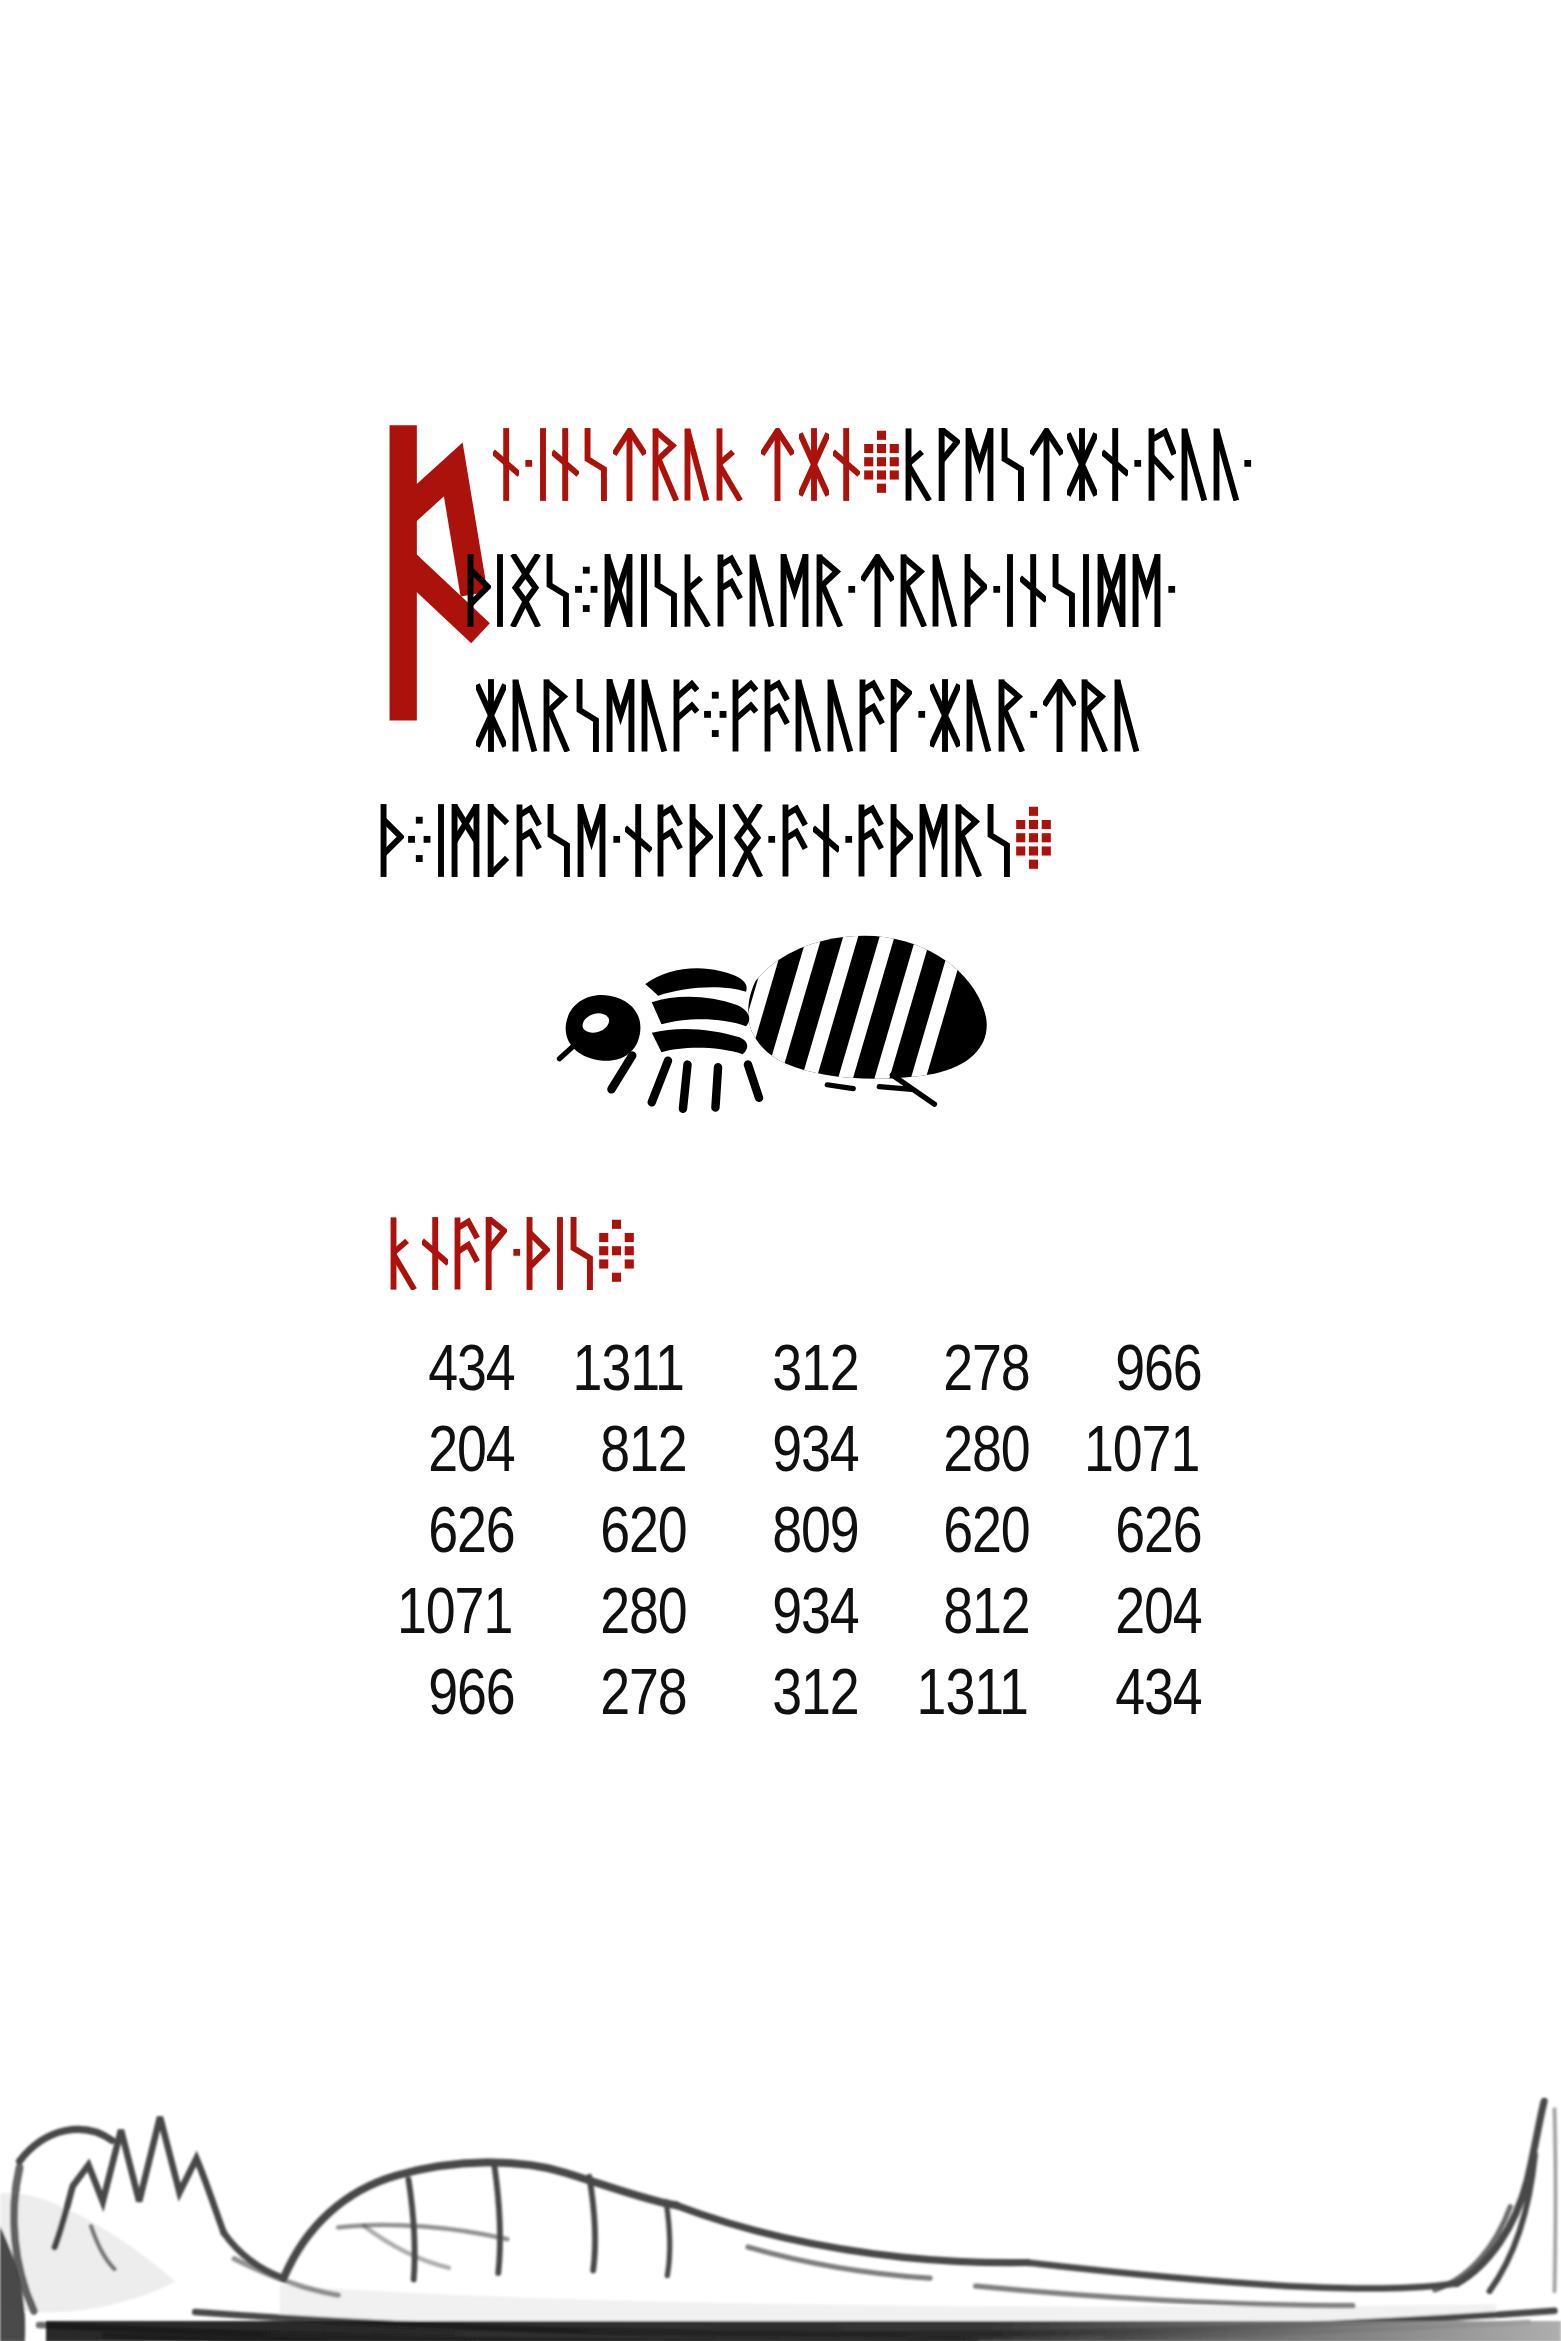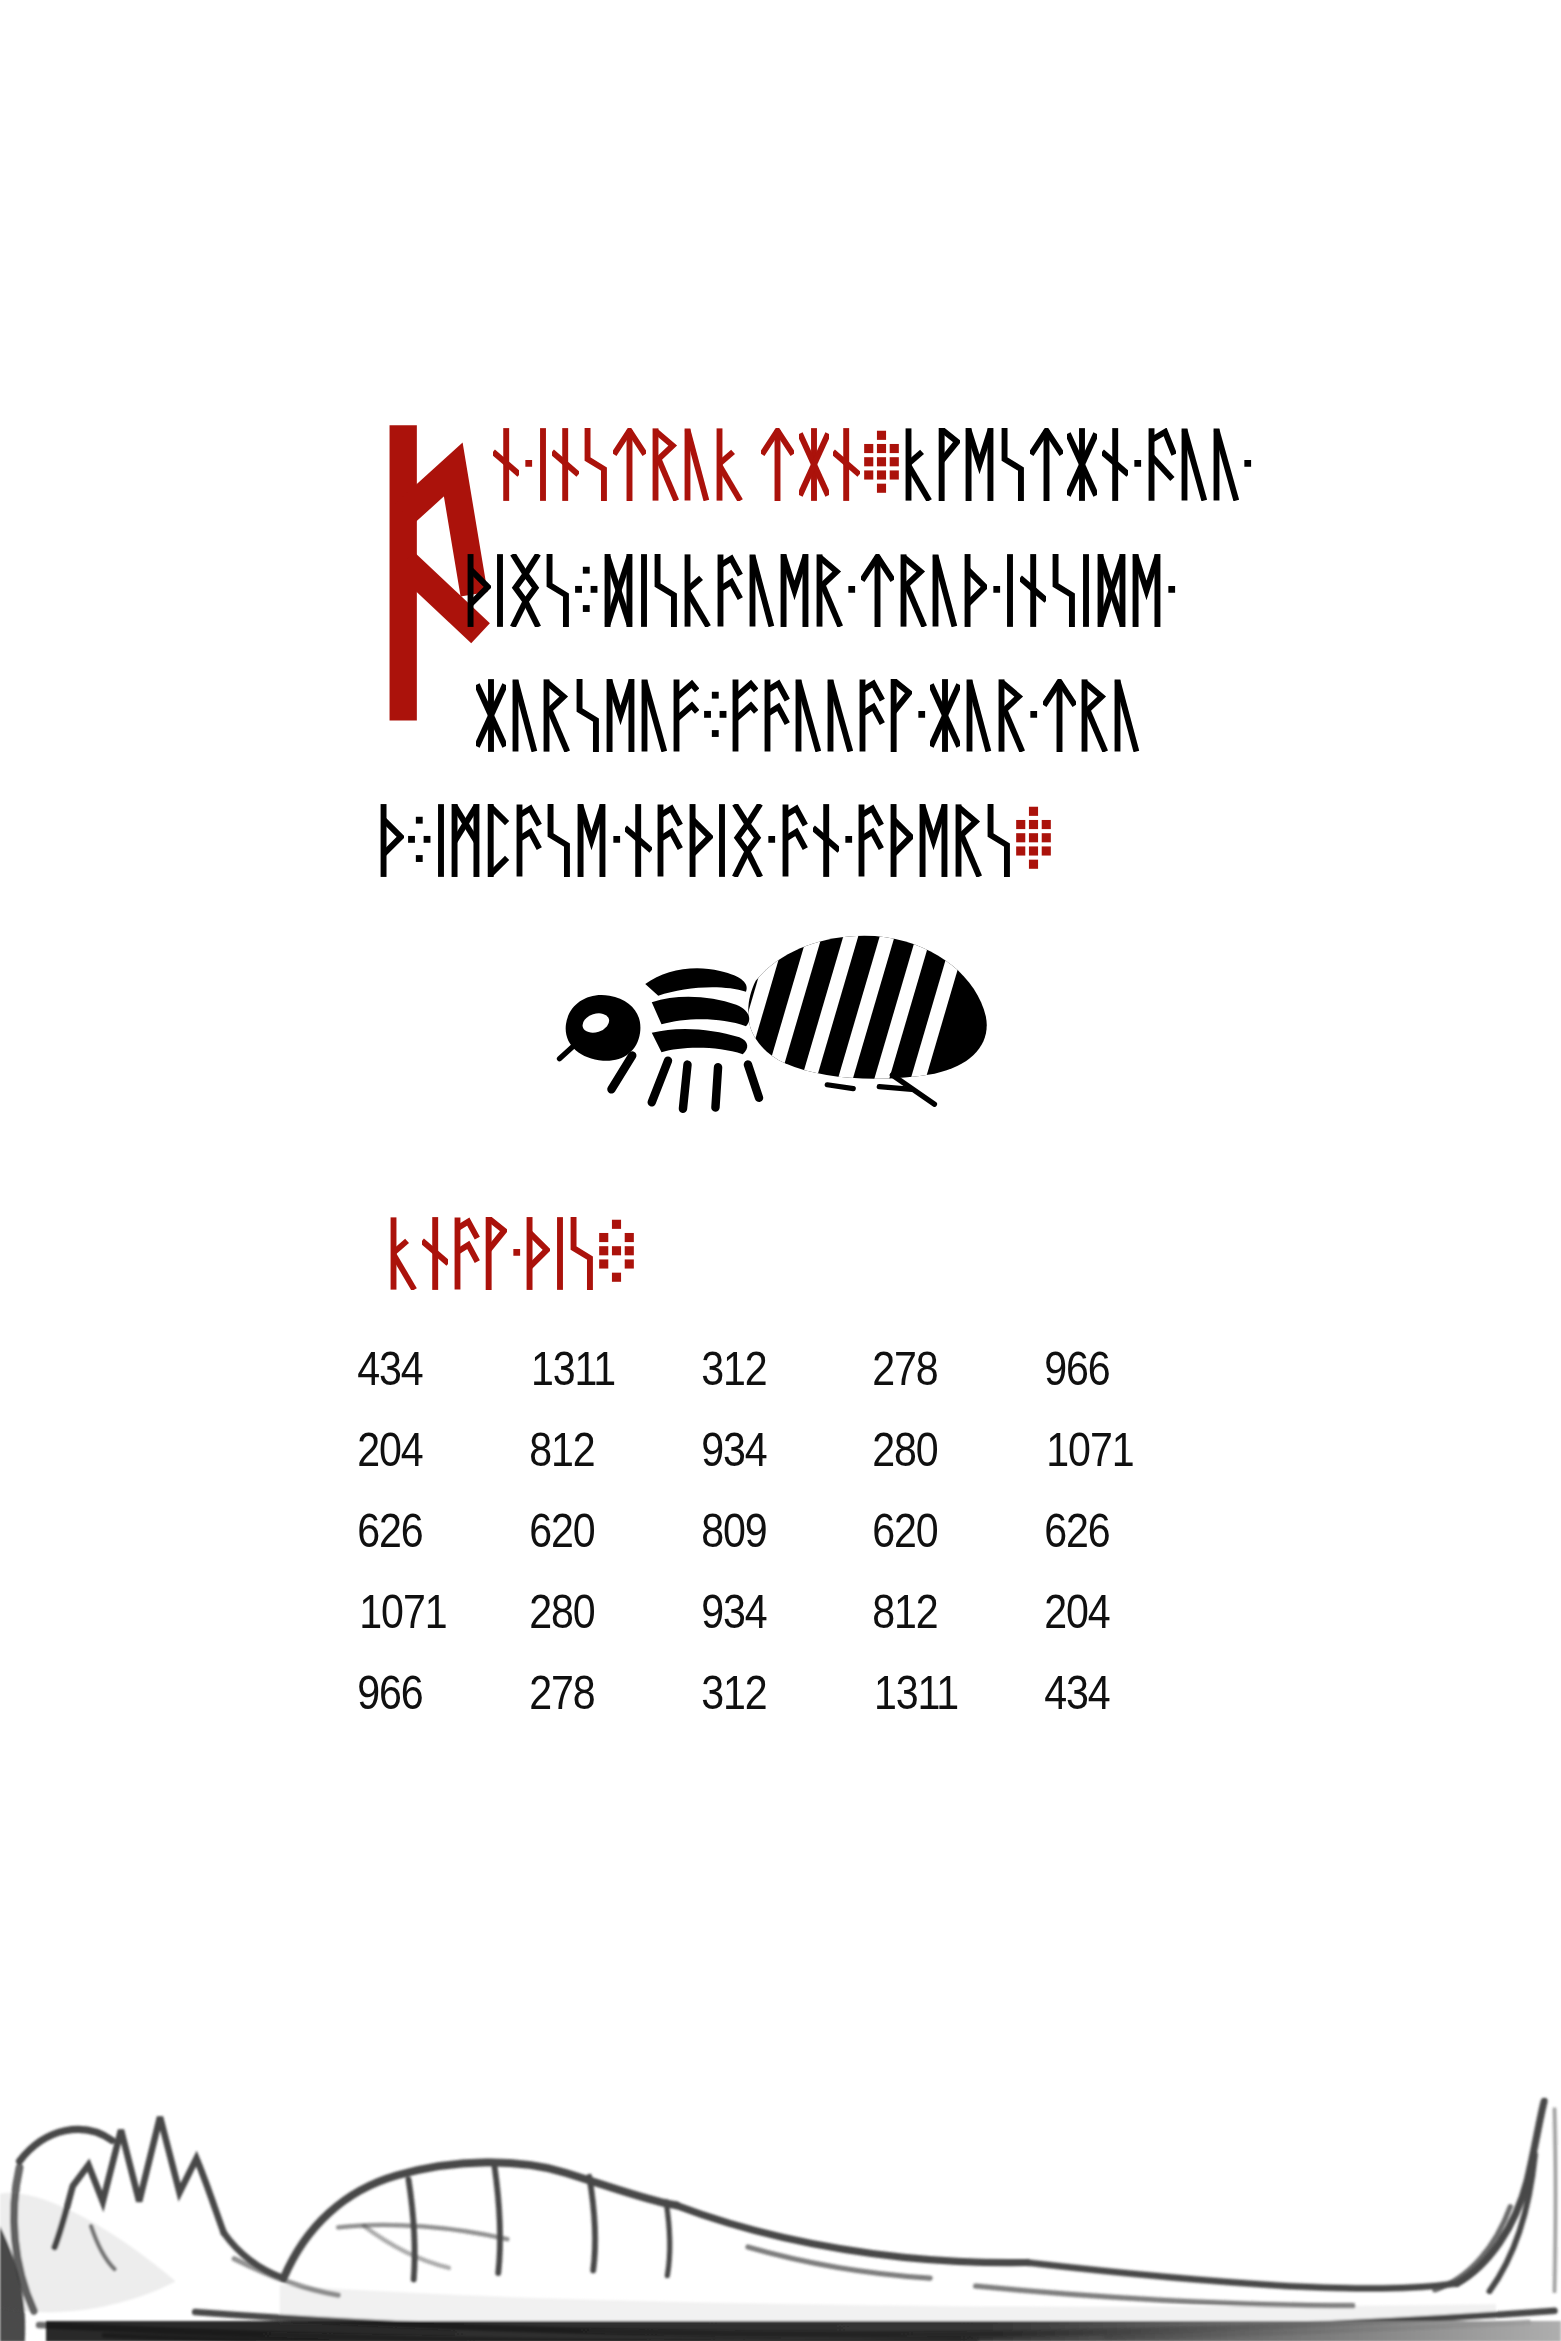--- a/index.html
+++ b/index.html
@@ -5,21 +5,21 @@
   html,body{margin:0;padding:0;background:#888;}
   .page{position:relative;width:1561px;height:2342px;background:#ffffff;overflow:hidden;
         font-family:"Liberation Sans",sans-serif;}
   .runic-line{position:absolute;display:flex;align-items:flex-start;height:73px;}
   .runic-line svg{height:73px;display:block;margin-right:4.6px;flex:none;}
   .dropcap{position:absolute;left:388px;top:424px;}
   .heading{position:absolute;display:flex;align-items:flex-start;height:73px;}
   .heading svg{height:73px;margin-right:4.6px;flex:none;}
   .msq{position:absolute;left:351px;top:1328px;width:859px;color:#101010;}
   .msq-row{display:flex;height:81px;align-items:center;}
-  .msq-cell{width:172px;text-align:left;font-size:49px;font-weight:400;line-height:81px;}
+  .msq-cell{width:172px;text-align:right;font-size:64px;font-weight:400;line-height:81px;}
   .msq-cell span{display:inline-block;transform:scaleX(.84);transform-origin:center;letter-spacing:-1.3px;}
   .cicada{position:absolute;left:554px;top:919px;}
   .mummy{position:absolute;left:0;top:2031px;}
 </style>
 </head>
 <body>
 
 <div class="page">
   <div id="dropcap" class="dropcap"><svg viewBox="0 0 170 460" width="111" height="299">
         <polyline points="23,2 23,456" fill="none" stroke="#ab120b" stroke-width="42" stroke-linecap="butt" stroke-linejoin="miter" stroke-miterlimit="6"></polyline>

